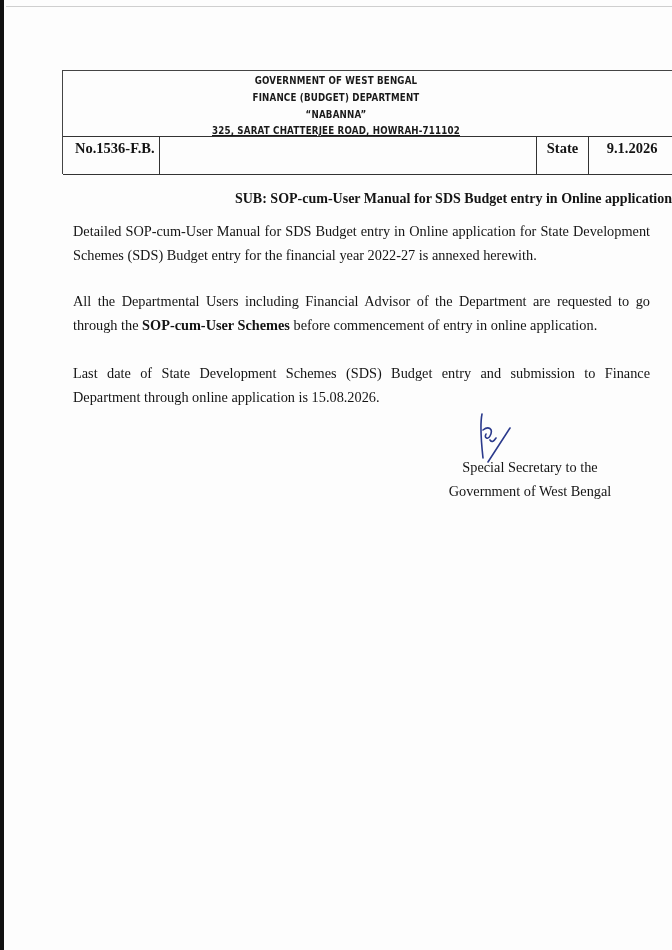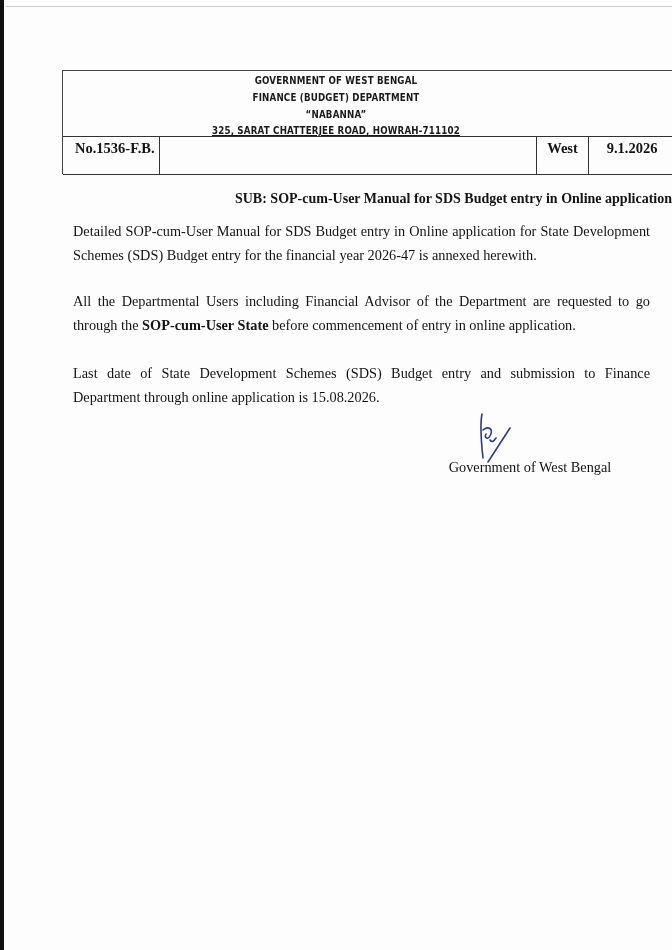--- a/index.html
+++ b/index.html
@@ -65,30 +65,31 @@
 <div class="header-table">
   <div class="header-block">
     <div class="hdr-line l1">GOVERNMENT OF WEST BENGAL</div>
     <div class="hdr-line l2">FINANCE (BUDGET) DEPARTMENT</div>
     <div class="hdr-line l3">“NABANNA”</div>
     <div class="hdr-line l4">325, SARAT CHATTERJEE ROAD, HOWRAH-711102</div>
   </div>
   <div class="ref-row">
     <div class="cell no">No.1536-F.B.</div>
     <div class="cell blank"></div>
-    <div class="cell date-label">West</div>
+    <div class="cell date-label">State</div>
     <div class="cell date-value">9.1.2026</div>
   </div>
 </div>
 
 <div class="subject">SUB: SOP-cum-User Manual for SDS Budget entry in Online application</div>
 
-<div class="para p1">Detailed SOP-cum-User Manual for SDS Budget entry in Online application for State Development Schemes (SDS) Budget entry for the financial year 2026-47 is annexed herewith.</div>
-<div class="para p2"><span>All the Departmental Users including Financial Advisor of the Department are requested to go through the </span><b>SOP-cum-User State</b><span> before commencement of entry in online application.</span></div>
+<div class="para p1">Detailed SOP-cum-User Manual for SDS Budget entry in Online application for State Development Schemes (SDS) Budget entry for the financial year 2022-27 is annexed herewith.</div>
+<div class="para p2"><span>All the Departmental Users including Financial Advisor of the Department are requested to go through the </span><b>SOP-cum-User Schemes</b><span> before commencement of entry in online application.</span></div>
 <div class="para p3">Last date of State Development Schemes (SDS) Budget entry and submission to Finance Department through online application is 15.08.2026.</div>
 
 <svg class="signature" viewBox="0 0 60 55">
   <path d="M12 4 C10 14, 11 30, 13 48 M13 20 C18 16, 24 18, 20 26 C18 30, 14 28, 16 24 M20 30 C22 33, 24 31, 26 28 M18 52 L40 18" fill="none" stroke="#2b3a8c" stroke-width="1.6" stroke-linecap="round"></path>
 </svg>
 
 <div class="sign-block">
+  <div>Special Secretary to the</div>
   <div>Government of West Bengal</div>
 </div>
 
 </body></html>

